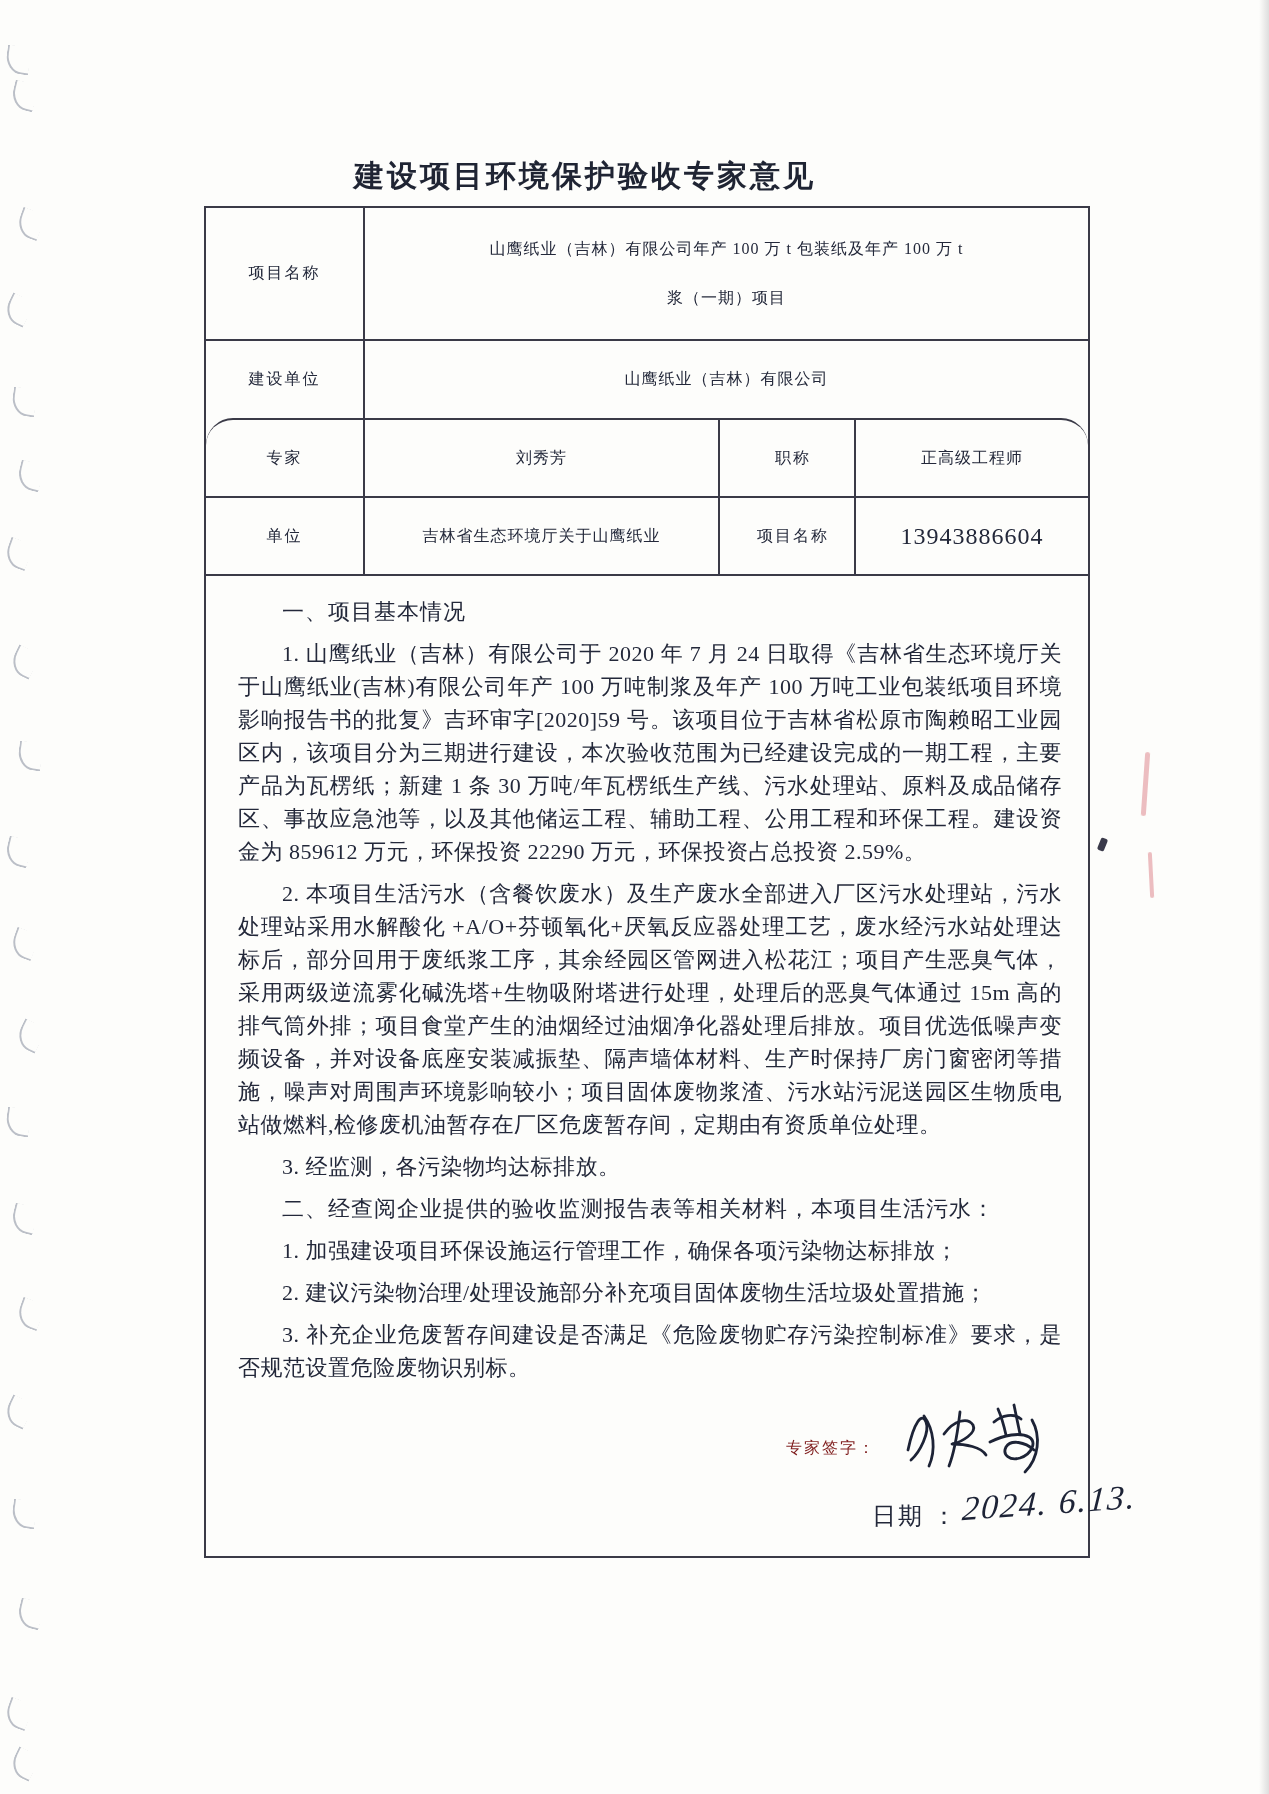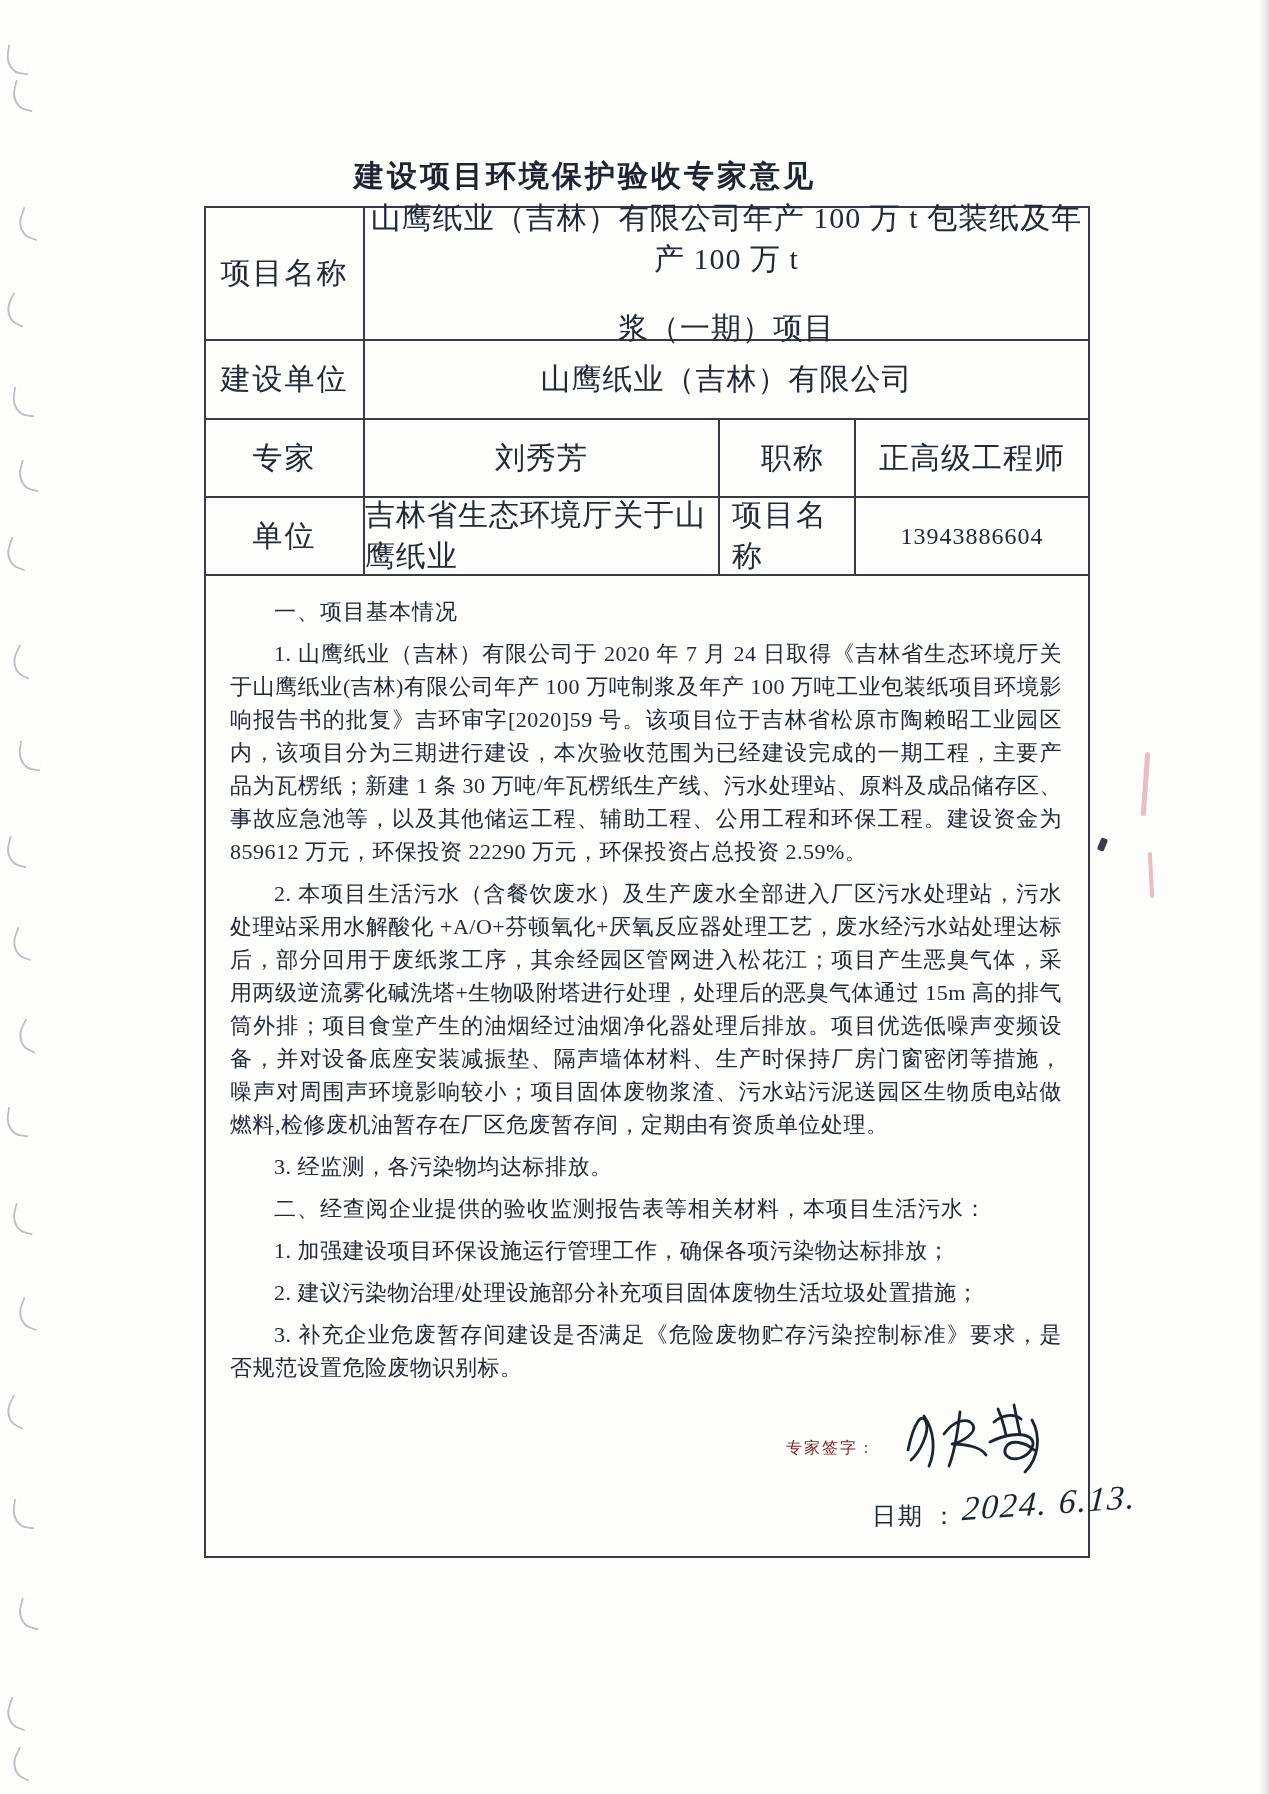--- a/index.html
+++ b/index.html
@@ -27,40 +27,41 @@
   }
   .info-table{
     position:absolute; left:204px; top:206px; width:882px;
     border:2px solid #3a3a47;
     background:transparent;
   }
   .t-row{ display:flex; border-top:2px solid #3a3a47; }
   .t-row:first-child{ border-top:none; }
   .cell{ border-left:2px solid #3a3a47; box-sizing:border-box;
          display:flex; align-items:center; justify-content:center;
-         font-size:30px; letter-spacing:1px; }
+         font-size:16px; letter-spacing:1px; }
   .cell:first-child{ border-left:none; }
   .lbl{ width:157px; flex:0 0 157px; letter-spacing:2px; }
   .r1{ height:131px; }
   .r2{ height:77px; }
-  .r3{ height:76px; }
+  .r3{ height:76px;border-radius:27px; }
   .r4{ height:76px; }
   .r5{ height:980px; }
   .val-wide{ flex:1 1 auto; text-align:center; }
   .two-line{ flex-direction:column; justify-content:center; gap:28px; }
   .r3 .val-mid, .r4 .val-mid{ width:355px; flex:0 0 355px; }
   .r3 .lbl2, .r4 .lbl2{ width:136px; flex:0 0 136px; letter-spacing:2px;padding-left:12px; }
   .r3 .val-right, .r4 .val-right{ flex:1 1 auto; }
   .phone-num{ font-size:24px; letter-spacing:1px; }
   .cell-body{
     display:block; width:100%; border-left:none;
     padding:10px 26px 0 24px; box-sizing:border-box;
     font-size:22px; line-height:33px; text-align:justify;
     letter-spacing:0.5px;
     overflow:hidden;
+    margin-left:8px;
   }
   .cell-body p{ margin:9px 0; text-indent:2em; }
   .cell-body p.heading{ letter-spacing:1px; }
 
   
   .sig-label{
     position:absolute; left:786px; top:1438px;
     font-size:16px; letter-spacing:2px; color:#7f1d1d;
   }
   .sig-scribble{ position:absolute; left:898px; top:1392px; }

